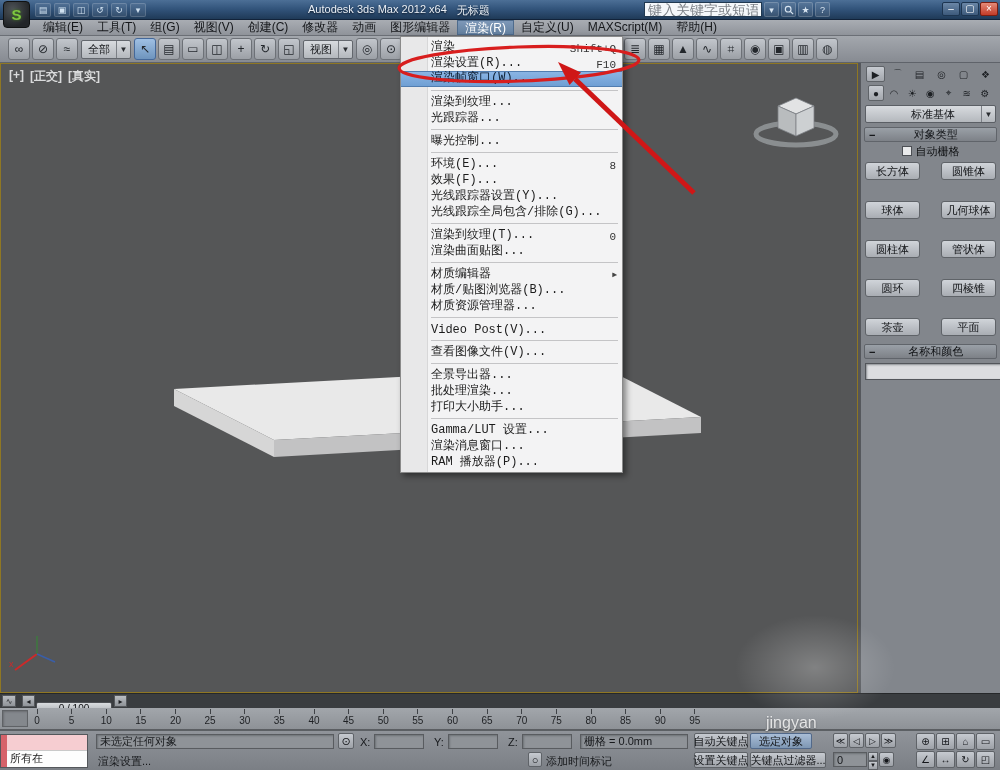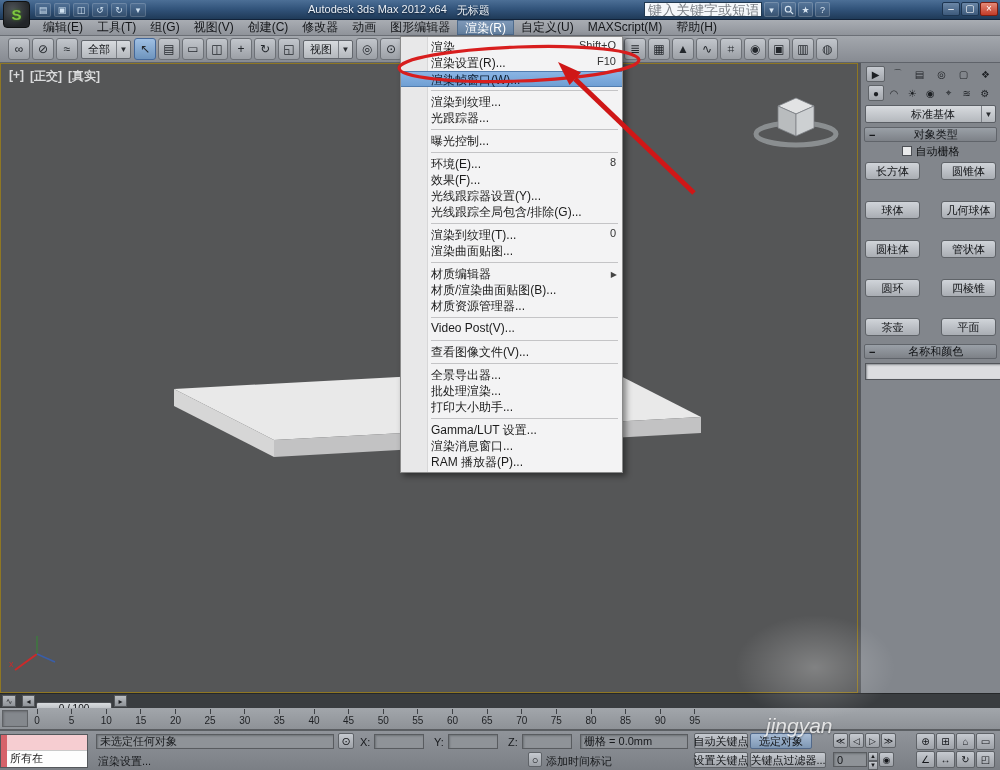--- a/index.html
+++ b/index.html
@@ -77,33 +77,33 @@
   .objgrid{display:grid;grid-template-columns:1fr 1fr;gap:21px;padding:2px 1px 4px;}
   .objbtn{height:18px;background:linear-gradient(#d0d4d9,#a9adb3);border:1px solid #5f6368;border-radius:3px;
     font-size:11px;color:#101215;display:flex;align-items:center;justify-content:center;white-space:nowrap;overflow:hidden;}
   .namecolor{display:flex;gap:3px;padding:4px 1px;}
   .namefield{flex:1;height:17px;background:#dcdde0;border:1px solid #53565b;box-shadow:inset 1px 1px 2px #8a8d91;font-size:11px;padding:0 3px;}
 
   
   .render-menu{position:absolute;left:400px;top:36px;width:223px;
     background:linear-gradient(90deg,#e8e8e9 0,#e8e8e9 26px,#d7d7d8 26px,#d7d7d8 27px,#f3f3f4 27px);
     border:1px solid #8a8a8a;box-shadow:3px 3px 6px rgba(0,0,0,.45);padding:2px 0;z-index:40;}
-  .menu-item{height:16px;display:flex;align-items:flex-start;padding:0 6px 0 30px;font-size:12px;color:#1b1b1b;position:relative;white-space:nowrap;}
+  .menu-item{height:16px;display:flex;align-items:flex-end;padding:0 6px 0 30px;font-size:12px;color:#1b1b1b;position:relative;white-space:nowrap;font-family:Liberation Mono, monospace;}
   .menu-item.hl{background:linear-gradient(#8ab4e4,#6f9fd4);border-top:1px solid #517db0;border-bottom:1px solid #517db0;color:#0e1f33;}
   .mi-label{flex:1;}
   .mi-short{font-size:11px;color:#333;padding-left:10px;}
   .mi-arrow{display:none;font-size:8px;color:#444;position:absolute;right:5px;top:4px;}
   .mi-arrow.show{display:block;}
   .menu-sep{border-top:1px solid #c4c4c6;margin:3px 4px 3px 30px;}
 
   
   .annotation{position:absolute;left:0;top:0;z-index:60;pointer-events:none;}
   .wm-glow{position:absolute;left:735px;top:615px;width:160px;height:105px;z-index:34;pointer-events:none;
     background:radial-gradient(closest-side,rgba(255,255,255,.26),rgba(255,255,255,0));}
-  .wm-text{position:absolute;left:766px;top:714px;z-index:70;font-size:21px;font-style:italic;
+  .wm-text{position:absolute;left:766px;top:714px;z-index:70;font-size:16px;
     color:rgba(255,255,255,.8);text-shadow:0 1px 2px rgba(0,0,0,.35);pointer-events:none;}
 
   
   .trackrow{position:absolute;left:0;top:693px;width:1000px;height:15px;background:#3a3d40;border-top:1px solid #26282a;}
   .mini-curve{position:absolute;left:2px;top:1px;width:14px;height:12px;background:linear-gradient(#b9bdc2,#8f9398);
     border:1px solid #55585c;font-size:8px;display:flex;align-items:center;justify-content:center;color:#1c1e21;}
   .track-arrow{position:absolute;top:1px;width:13px;height:12px;background:linear-gradient(#b9bdc2,#8f9398);
     border:1px solid #55585c;font-size:8px;display:flex;align-items:center;justify-content:center;color:#1c1e21;}
   .time-slider{position:absolute;left:36px;top:8px;width:76px;height:13px;background:linear-gradient(#d9dcdf,#a6aaaf);
     border:1px solid #4e5155;border-radius:2px;font-size:10px;display:flex;align-items:center;justify-content:center;color:#121417;}
@@ -398,21 +398,21 @@
 
     </div>
   <div class="menu-sep"></div>
     <div class="menu-item">
       <span class="mi-label">材质编辑器</span>
       <span class="mi-short"></span>
       <span class="mi-arrow show">▶</span>
     </div>
 
     <div class="menu-item">
-      <span class="mi-label">材质/渲染曲面贴图(B)...</span>
+      <span class="mi-label">材质/贴图浏览器(B)...</span>
       <span class="mi-short"></span>
 
     </div>
 
     <div class="menu-item">
       <span class="mi-label">材质资源管理器...</span>
       <span class="mi-short"></span>
 
     </div>
   <div class="menu-sep"></div>

